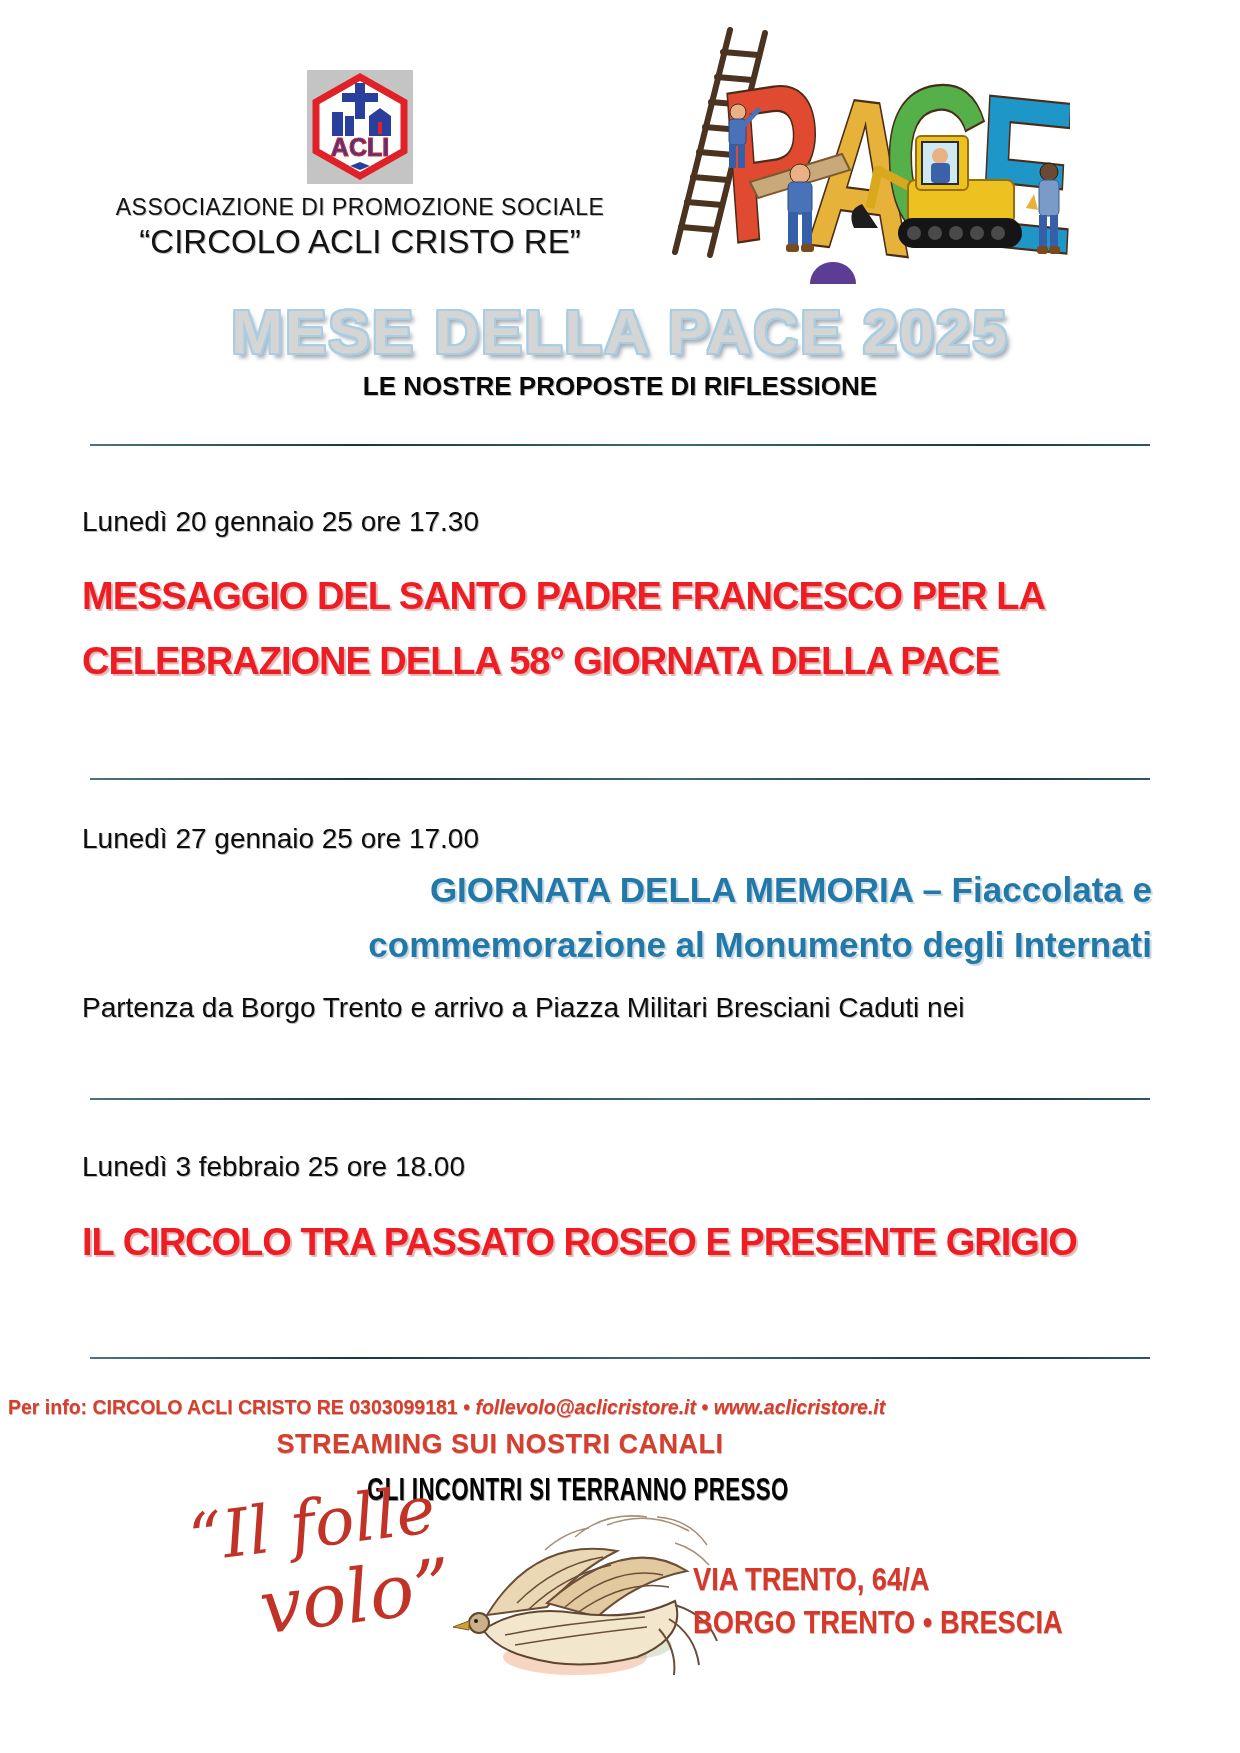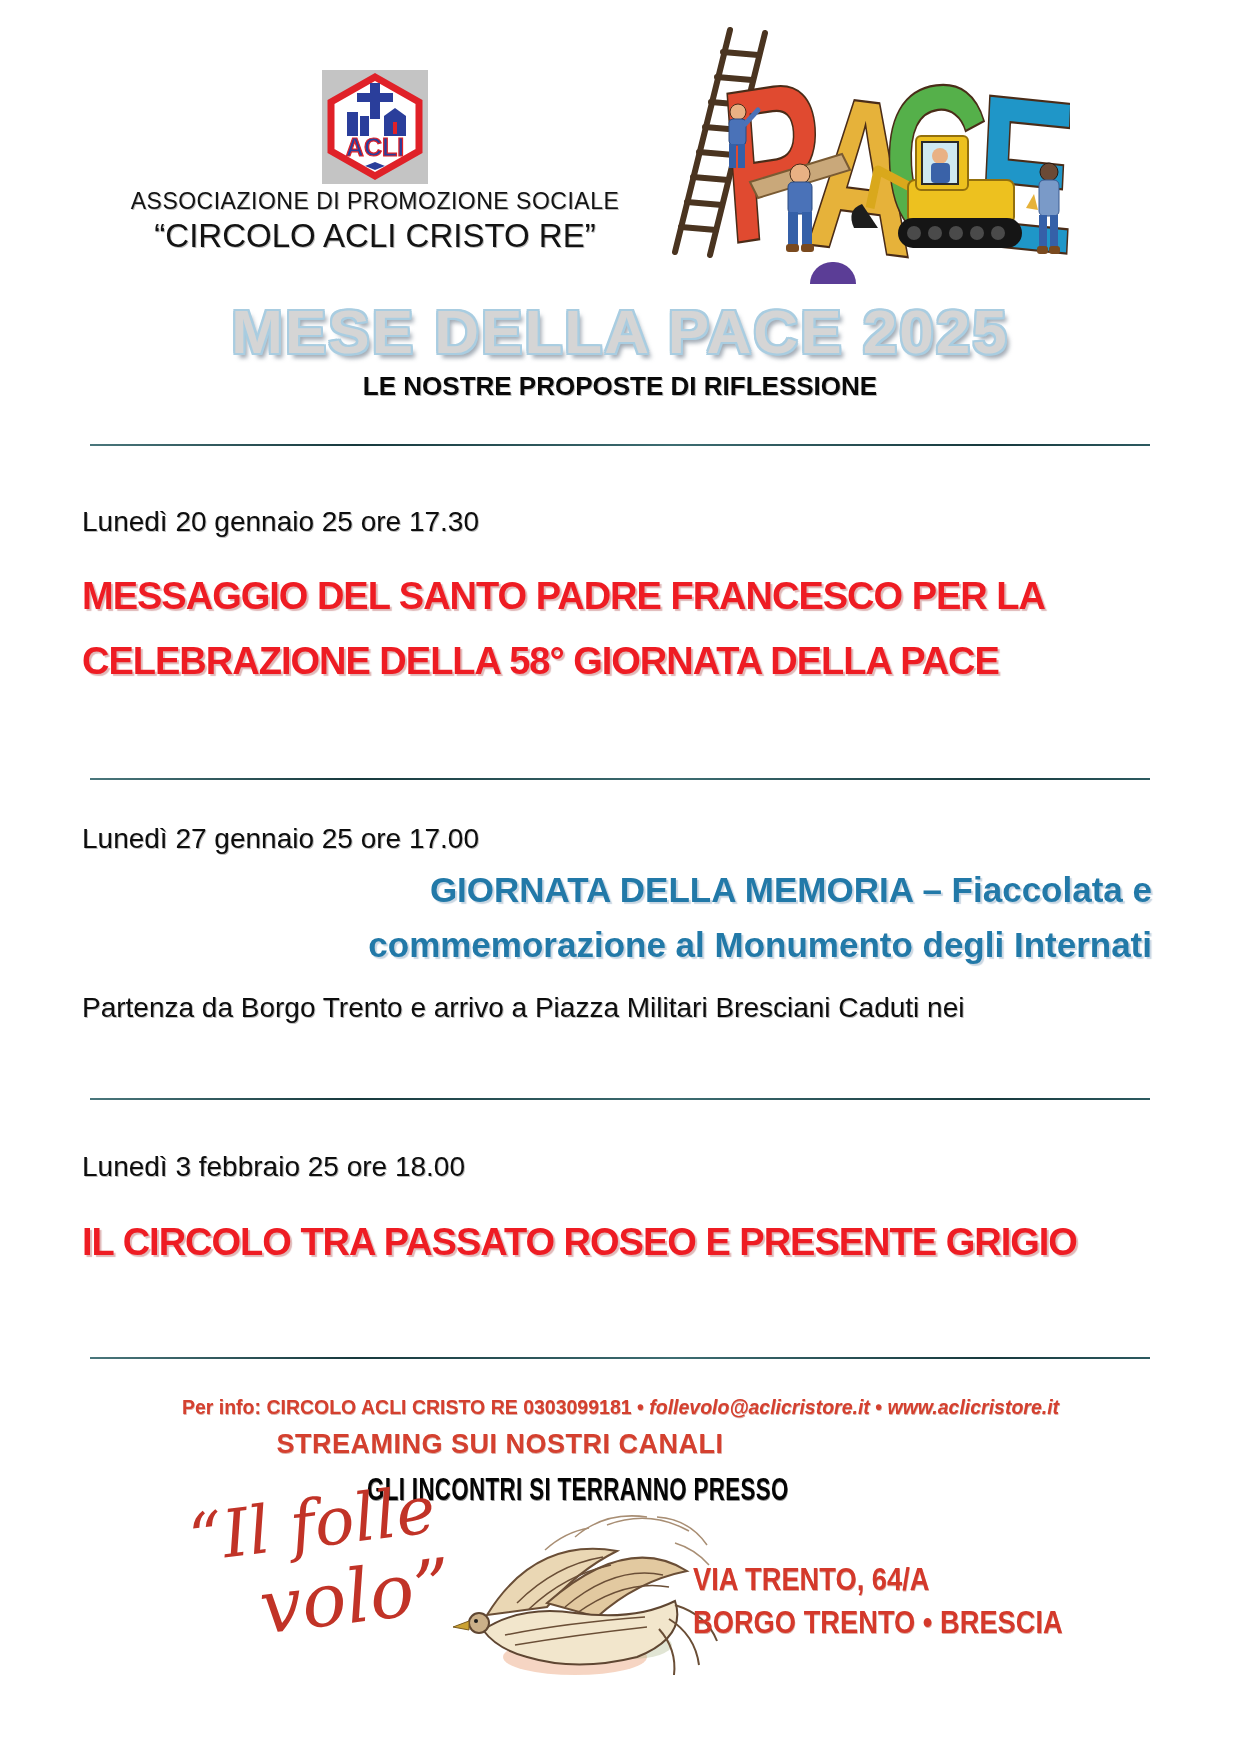--- a/index.html
+++ b/index.html
@@ -4,23 +4,23 @@
 <style>
   html,body { margin:0; padding:0; background:#e9e9e9; }
   .page {
     position:relative; width:1240px; height:1753px; margin:0 auto;
     background:#ffffff; overflow:hidden;
     font-family:"Liberation Sans", sans-serif; color:#0d0d0d;
   }
   .abs { position:absolute; }
 
   
-  .org-block { left:55px; top:70px; width:640px; text-align:center; }
+  .org-block { left:40px; top:70px; width:640px; text-align:center; }
   .acli-logo { display:block; margin:0 auto; width:106px; height:114px; }
-  .org1 { margin-top:4px; font-size:23px; letter-spacing:0.5px; color:#131313;
+  .org1 { margin-top:10px; font-size:23px; letter-spacing:0.5px; color:#131313;
           text-shadow:1px 1px 0 rgba(70,70,70,0.35); }
   .org2 { margin-top:2px; font-size:33px; color:#131313;
           text-shadow:1px 1px 0 rgba(70,70,70,0.35); }
 
   .pace-art { left:650px; top:12px; width:420px; height:248px; }
   .purple-dome { left:810px; top:262px; width:46px; height:22px;
     background:#5b3d96; border-radius:23px 23px 0 0; }
 
   .main-title {
     top:296px; left:0; width:1240px; text-align:center;
@@ -54,21 +54,21 @@
 
   .headline-blue { left:82px; right:88px; top:862px; text-align:right;
     font-size:35px; font-weight:bold; color:#2279a8; line-height:55px; white-space:nowrap;
     text-shadow:2px 2px 1px rgba(40,90,140,0.25); }
 
   .detail { left:82px; font-size:28px; color:#0d0d0d; line-height:53px;
     text-shadow:1px 1px 0 rgba(70,70,70,0.35); white-space:nowrap; }
   .det1 { top:710px; } .det2 { top:981px; } .det3 { top:1290px; }
 
   
-  .info-line { top:1396px; left:8px; width:1225px; text-align:center;
+  .info-line { top:1396px; left:8px; width:1225px; 
     font-size:19.5px; font-weight:bold; color:#d4402f; white-space:nowrap;
     text-shadow:0.5px 0.5px 0 rgba(170,50,30,0.4); }
   .info-line .it { font-style:italic; }
   .streaming { top:1429px; left:0; width:1000px; text-align:center;
     font-size:27px; font-weight:bold; color:#d4402f; letter-spacing:0.5px;
     text-shadow:0.5px 0.5px 0 rgba(170,50,30,0.4); }
   .venue-head { top:1472px; left:0; width:1156px; text-align:center; }
   .venue-head span { display:inline-block; transform:scaleX(0.72);
     font-size:31px; font-weight:bold; letter-spacing:0.5px; color:#050505;
     text-shadow:1px 1px 0 rgba(40,40,40,0.5); }

